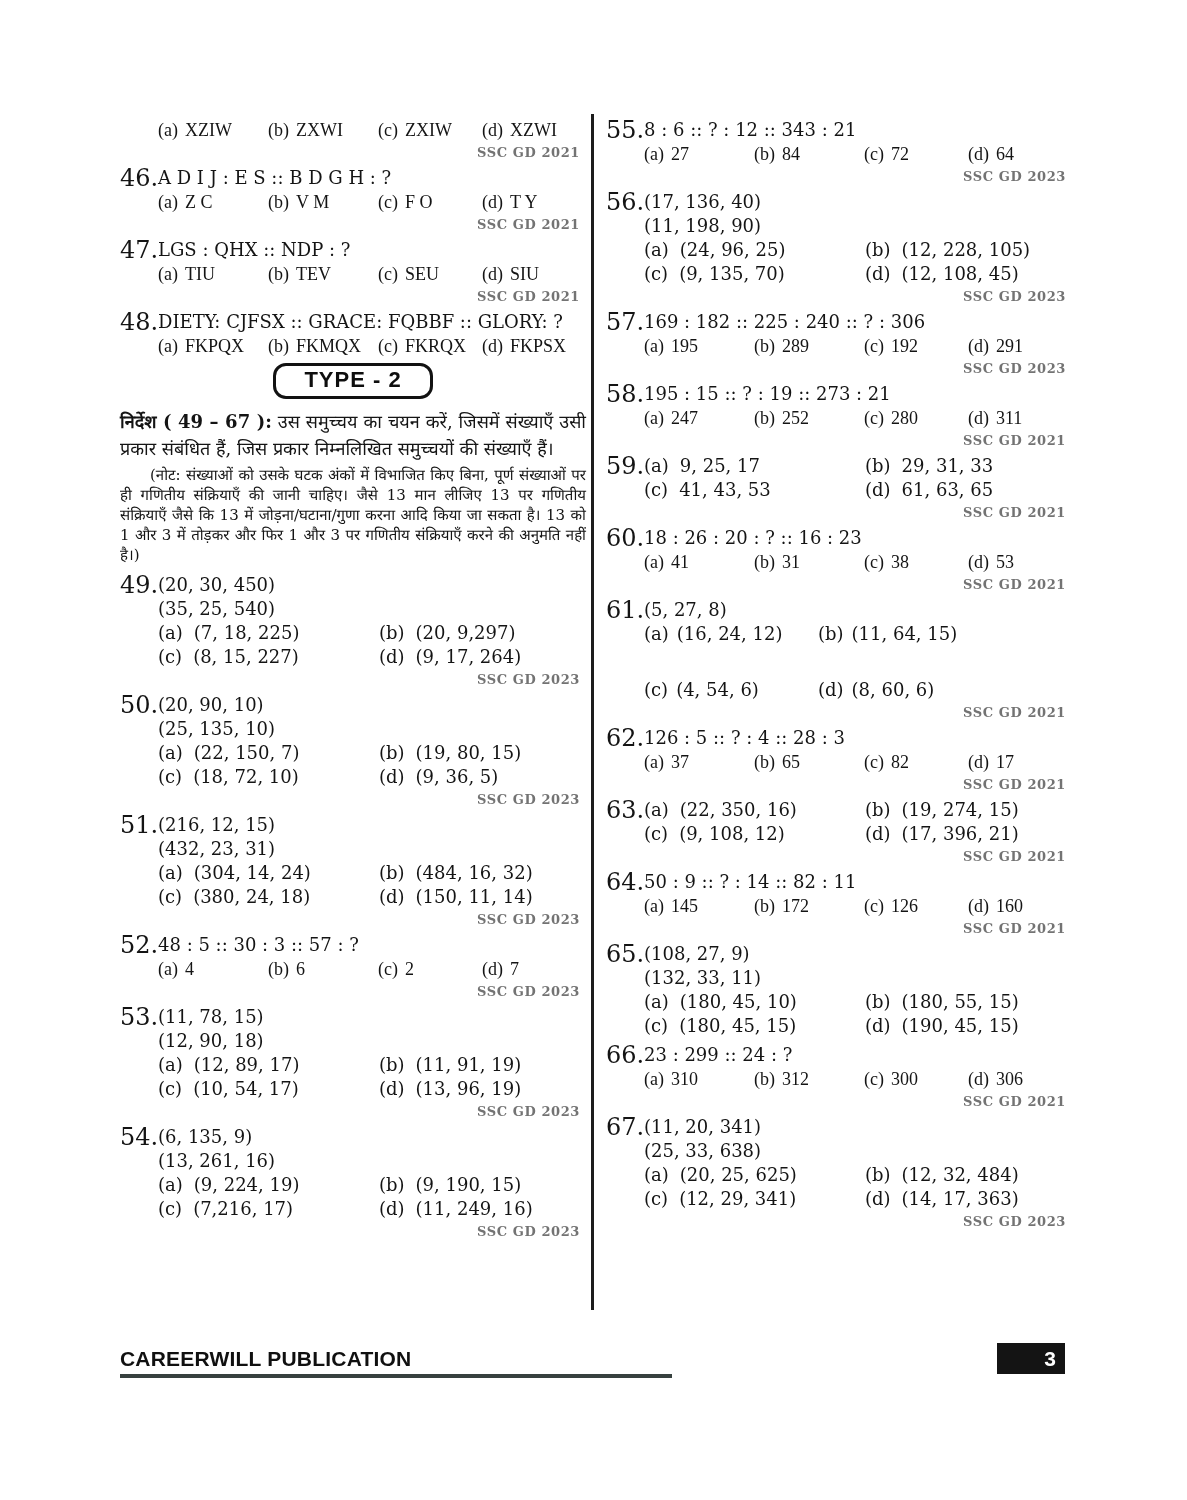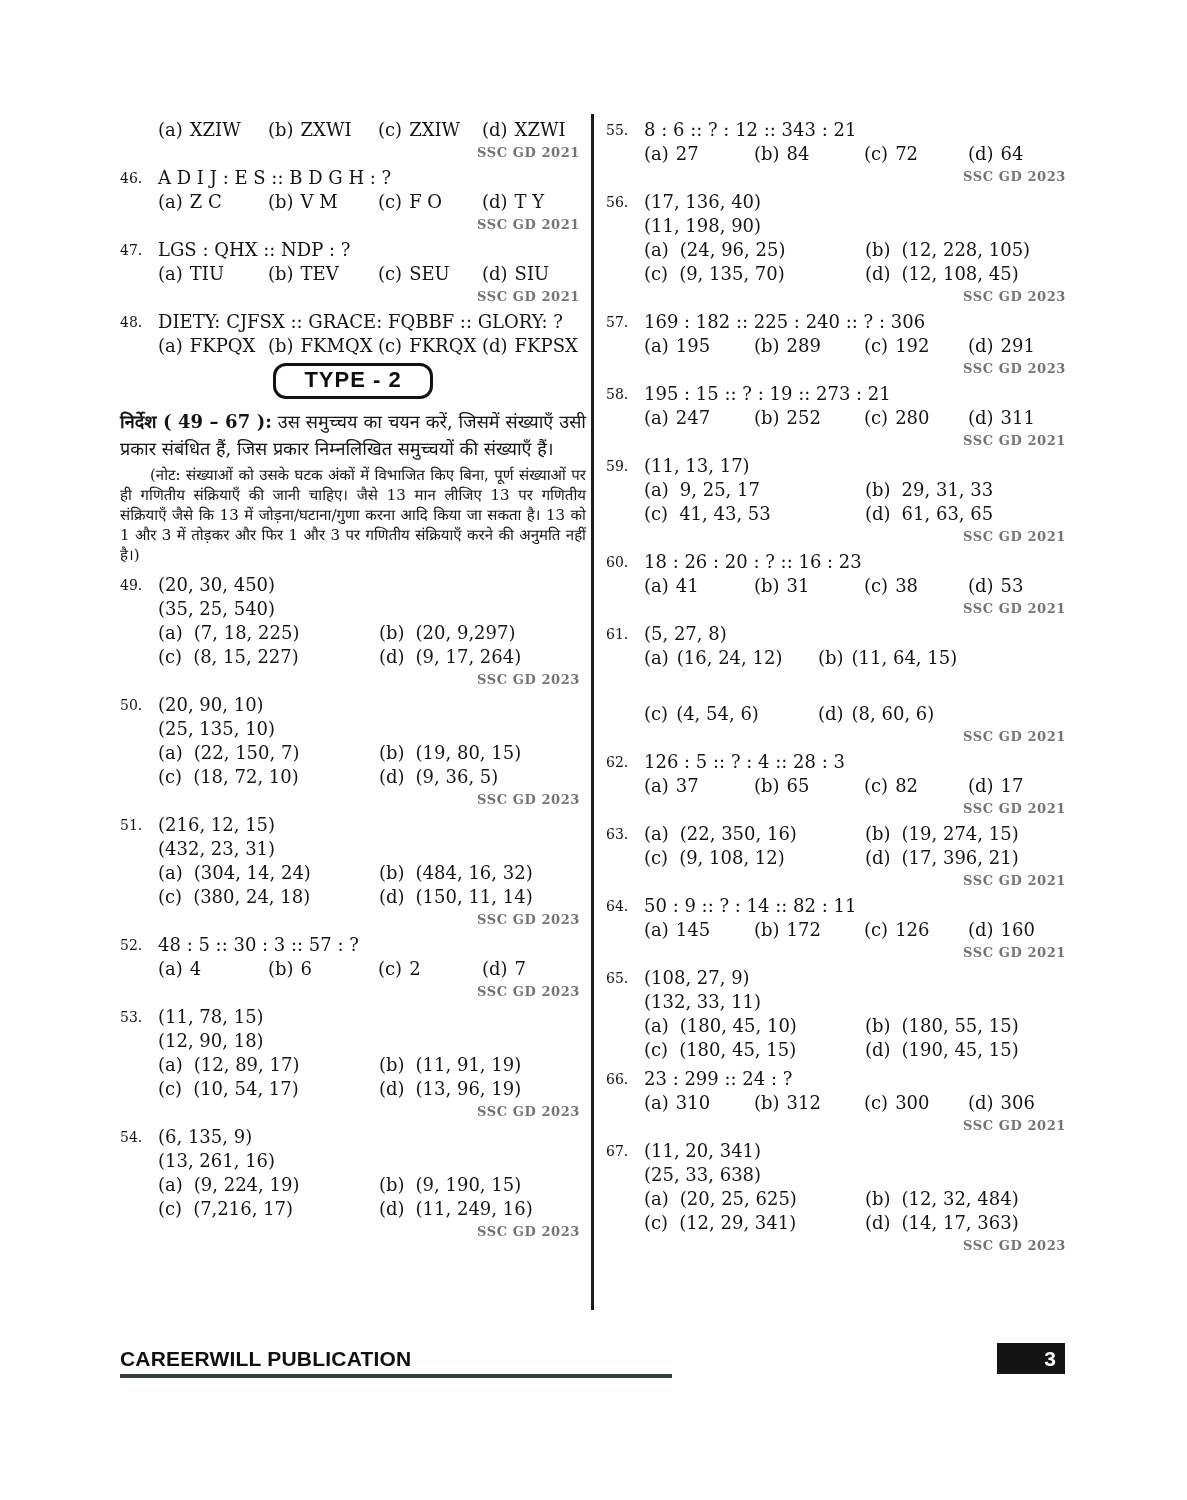--- a/index.html
+++ b/index.html
@@ -18,26 +18,26 @@
   .col-right { left:606px; }
 
   .divider {
     position:absolute; left:591px; top:114px;
     width:3px; height:1196px; background:#1c1c1c;
   }
 
   
   .question { margin-bottom:5px; }
   .qrow { display:flex; }
-  .qnum { width:38px; flex:none; font-size:14px; line-height:24px; }
+  .qnum { width:38px; flex:none; font-size:24px; line-height:24px; }
   .qcontent { flex:1; min-width:0; }
   .qline { font-size:18px; line-height:24px; white-space:nowrap; }
 
   .opts { }
-  .opts4  { display:grid; grid-template-columns:110px 110px 104px auto; }
+  .opts4  { display:grid; grid-template-columns:110px 110px 104px auto;font-family:Liberation Serif, serif; }
   .opts2  { display:grid; grid-template-columns:221px auto; }
   .opts2n { display:grid; grid-template-columns:142px auto;gap:32px; }
   .opt  { font-size:18px; line-height:24px; white-space:nowrap; }
   .olab { margin-right:7px; }
   .opts2 .olab { margin-right:11px; }
   .opts2n .olab { margin-right:8px; }
 
   .tagrow {
     text-align:right;
     font-family:"DejaVu Serif",serif;
@@ -331,21 +331,20 @@
                 <span class="opt"><span class="olab">(d)</span><span class="otxt">311</span></span>
               </div>
             </div>
           </div>
           <div class="tagrow">SSC GD 2021</div>
         </div>
         <div class="question">
           <div class="qrow">
             <span class="qnum">59.</span>
             <div class="qcontent">
-              <div class="qline">(11, 13, 17)</div>
               <div class="opts opts2">
                 <span class="opt"><span class="olab">(a)</span><span class="otxt">9, 25, 17</span></span>
                 <span class="opt"><span class="olab">(b)</span><span class="otxt">29, 31, 33</span></span>
                 <span class="opt"><span class="olab">(c)</span><span class="otxt">41, 43, 53</span></span>
                 <span class="opt"><span class="olab">(d)</span><span class="otxt">61, 63, 65</span></span>
               </div>
             </div>
           </div>
           <div class="tagrow">SSC GD 2021</div>
         </div>

